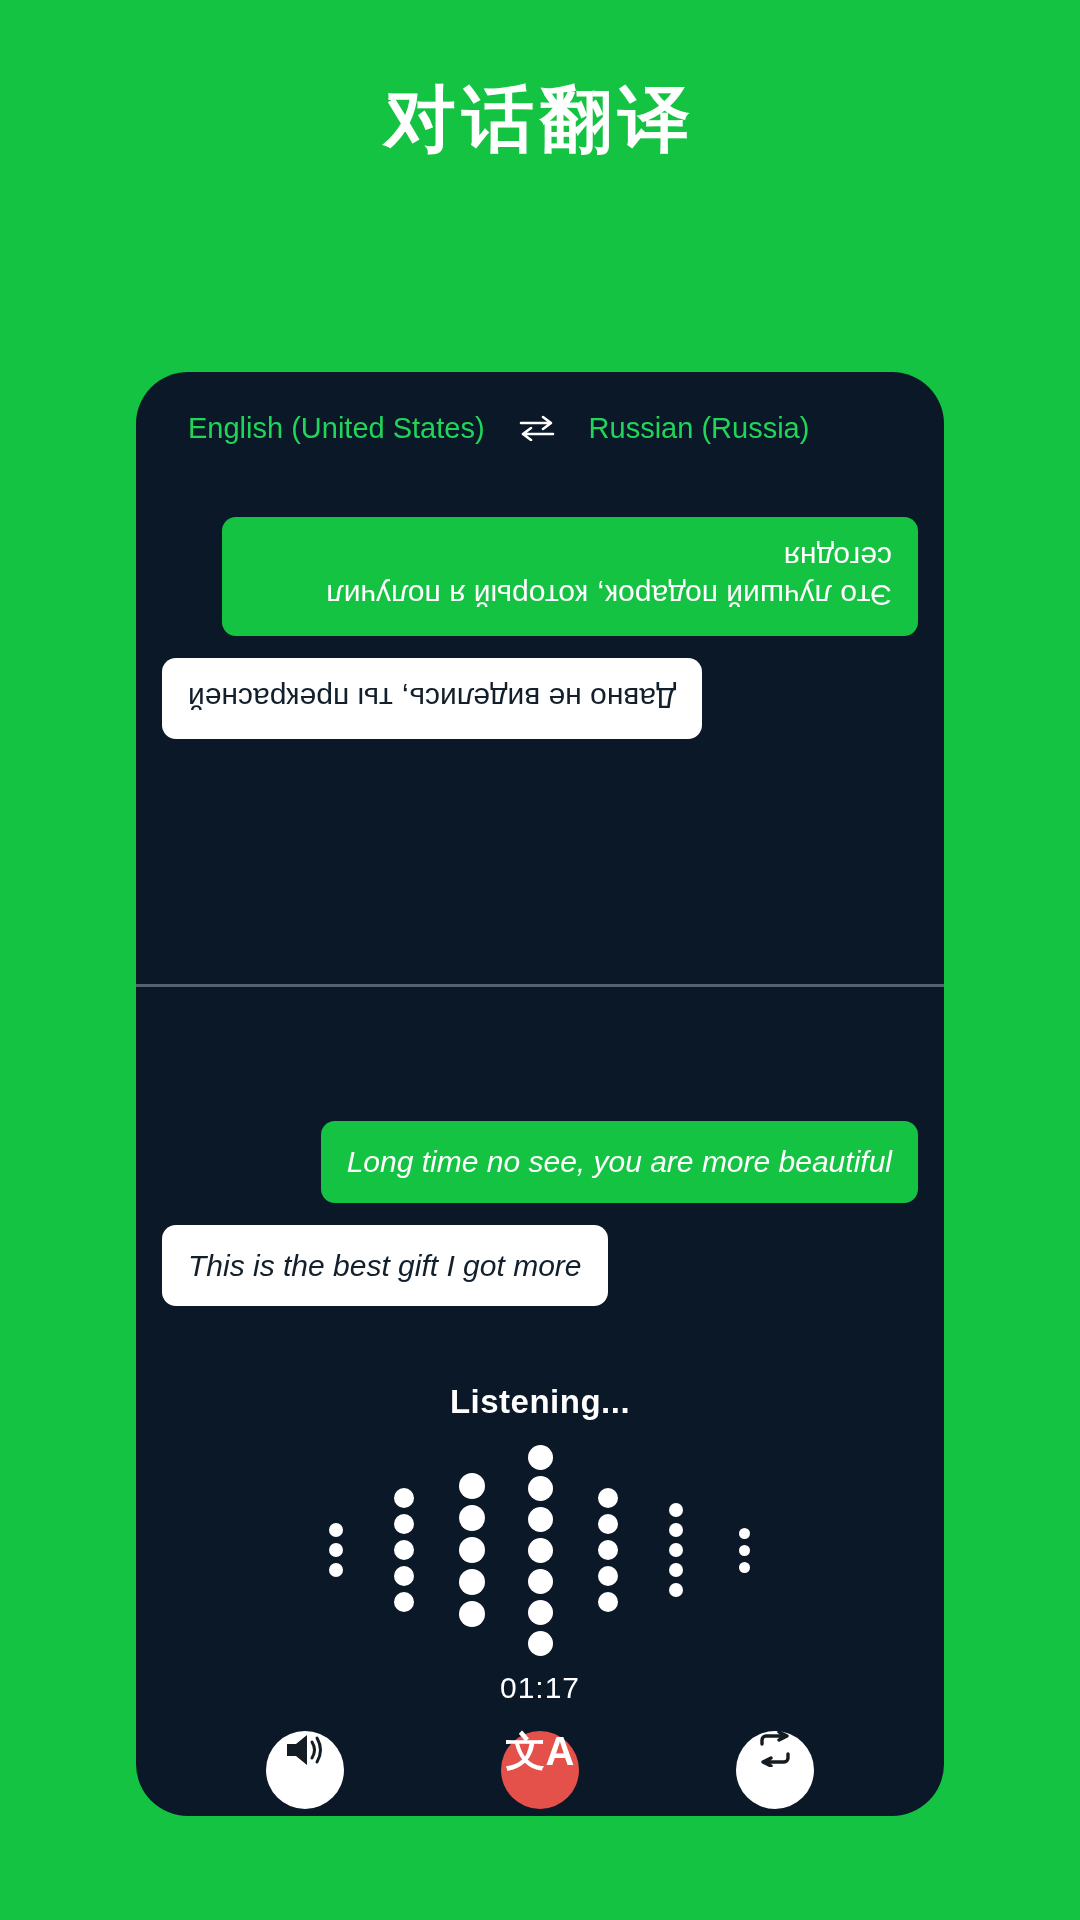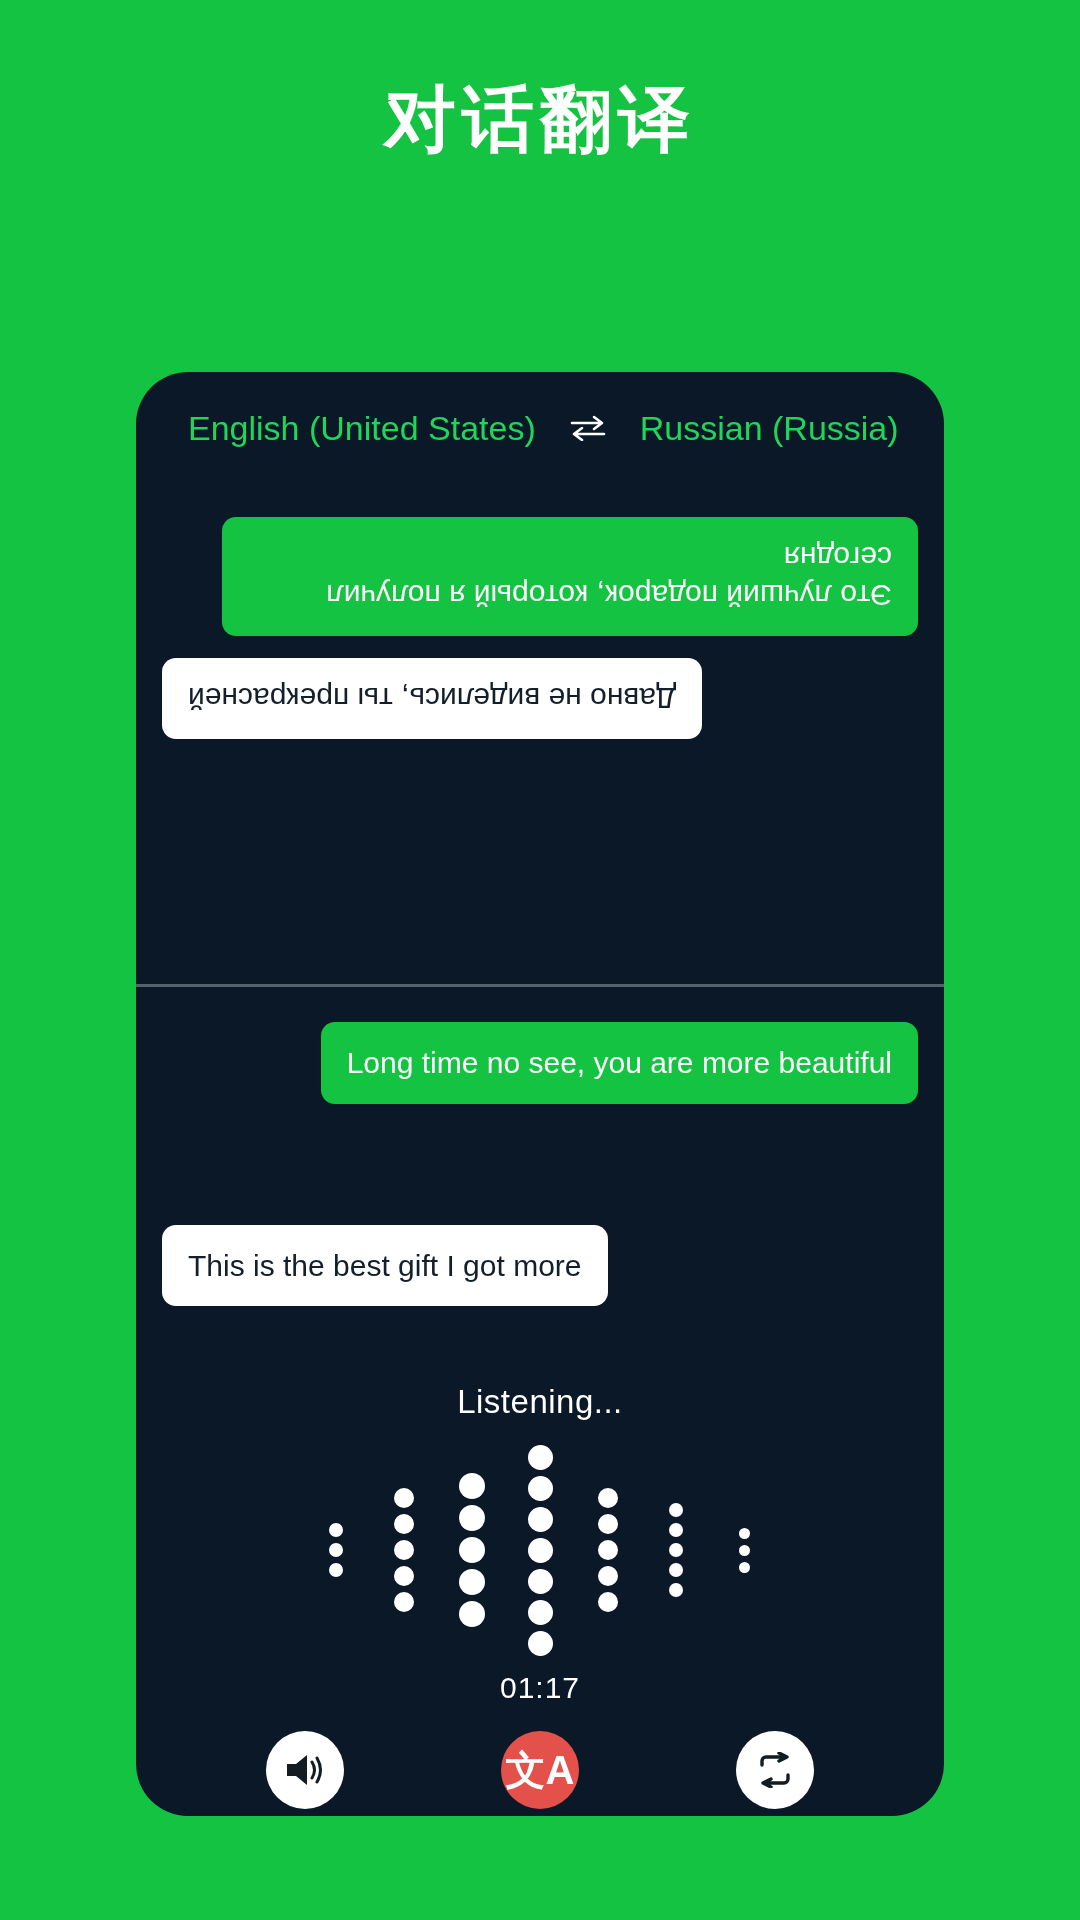--- a/index.html
+++ b/index.html
@@ -47,21 +47,21 @@
   .lang-bar {
     height: 112px;
     flex: 0 0 auto;
     display: flex;
     align-items: center;
     padding: 0 28px;
     box-sizing: border-box;
   }
   .lang-label {
     color: #1fd65a;
-    font-size: 34px;
+    font-size: 29px;
     white-space: nowrap;
   }
   .lang-source { flex: 0 0 auto; padding-left: 24px; }
   .lang-target { flex: 0 0 auto; }
   .lang-swap {
     flex: 0 0 auto;
     color: #ffffff;
     font-size: 34px;
     line-height: 1;
     padding: 0 34px;
@@ -88,22 +88,23 @@
   }
   .divider {
     flex: 0 0 auto;
     height: 3px;
     background: #54626e;
     width: 100%;
   }
   .pane-local {
     flex: 0 0 auto;
     height: 330px;
-    justify-content: space-between;
+    justify-content: flex-end;
     padding-top: 24px;
+    font-style: italic;
   }
 
   .bubble-row { display: flex; margin: 11px 0; }
   .bubble-row.left  { justify-content: flex-start; }
   .bubble-row.right { justify-content: flex-end; }
 
   .bubble {
     max-width: 92%;
     box-sizing: border-box;
     padding: 22px 26px;
@@ -127,21 +128,21 @@
     display: flex;
     flex-direction: column;
     align-items: center;
     justify-content: flex-start;
     padding-top: 66px;
     box-sizing: border-box;
   }
   .listening-label {
     color: #ffffff;
     font-size: 33px;
-    font-weight: normal;
+    font-weight: bold;
     letter-spacing: 0.5px;
   }
 
   .waveform {
     margin-top: 34px;
     display: flex;
     align-items: center;
     justify-content: center;
     gap: 0px;
     height: 190px;
@@ -179,21 +180,20 @@
     display: flex;
     flex-direction: column;
     align-items: center;
     width: 220px;
   }
   .control-circle {
     width: 78px;
     height: 78px;
     border-radius: 50%;
     display: flex;
-    align-items: center;
     justify-content: center;
   }
   .control-circle.white { background: #ffffff; }
   .control-circle.red   { background: #e4504a; }
   .cjk-glyph {
     font-size: 40px;
     font-weight: bold;
     color: #ffffff;
     line-height: 1;
   }

